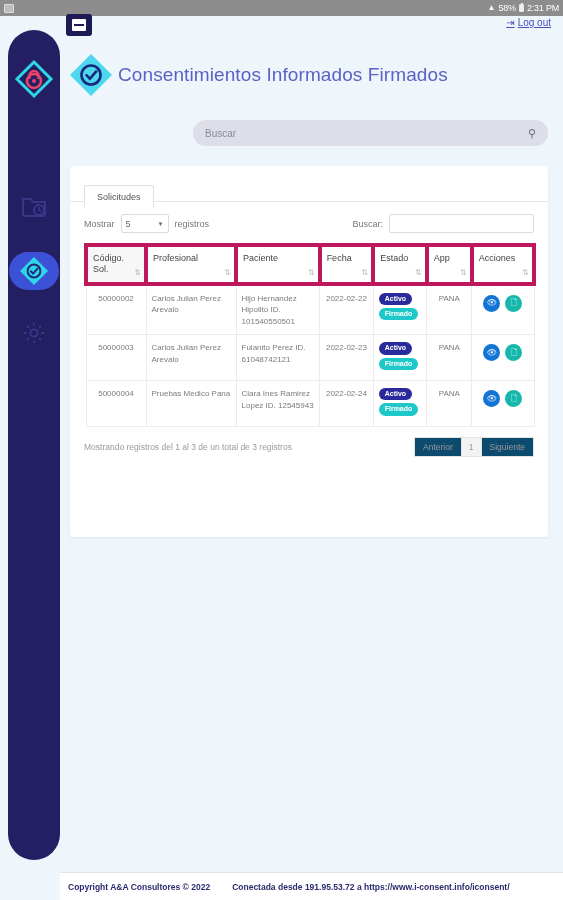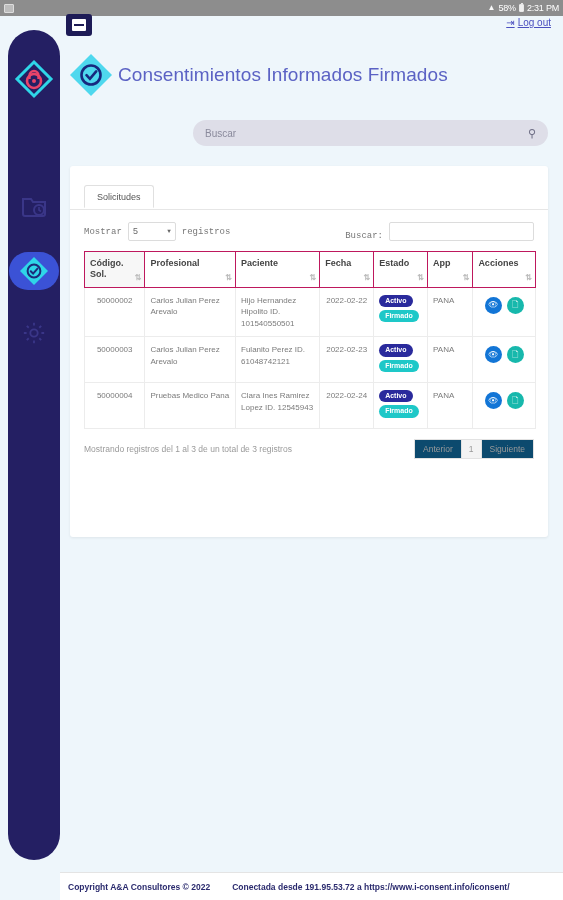--- a/index.html
+++ b/index.html
@@ -82,60 +82,60 @@
     padding: 12px 12px;
   }
   .gsearch .ph { font-size: 10px; color: #8a8a9c; flex: 1; }
   .gsearch .mag { color: #6f6f86; font-size: 11px; }
 
   
   .card {
     position: absolute; left: 70px; top: 166px; width: 478px; height: 371px;
     background: #ffffff; border-radius: 3px; box-shadow: 0 1px 3px rgba(0,0,0,.07);
   }
-  .tabs { padding: 18px 0 0 14px; border-bottom: 1px solid #e6e6e6; height: 44px; }
+  .tabs { padding: 18px 0 0 14px; border-bottom: 1px solid #e6e6e6; height: 36px; }
   .tab {
     display: inline-block; padding: 6px 12px 5px; font-size: 9px; color: #555;
     border: 1px solid #e0e0e0; border-bottom: 1px solid #ffffff;
     border-radius: 3px 3px 0 0; background: #ffffff; position: relative; top: 1px;
   }
 
   .ctrl-row {
-    display: flex; align-items: center; padding: 12px 14px 8px 14px; font-size: 9px; color: #777; font-family: Liberation Mono, monospace;
+    display: flex; align-items: center; padding: 12px 14px 8px 14px; font-size: 9px; color: #777;
   }
   .ctrl-left { display: flex; align-items: center; gap: 6px; }
   .sel {
     width: 48px; height: 19px; border: 1px solid #dcdcdc; border-radius: 2px;
     display: flex; align-items: center; justify-content: space-between;
     padding: 0 4px; font-size: 9px; color: #666; background: #fff;
   }
   .sel .caret { font-size: 6px; color: #666; }
-  .ctrl-right { margin-left: auto; display: flex; align-items: flex-end; gap: 6px; }
+  .ctrl-right { margin-left: auto; display: flex; align-items: center; gap: 6px; }
   .sinput {
     width: 145px; height: 19px; border: 1px solid #dcdcdc; border-radius: 2px; background: #fff;
   }
 
   
   table.dt { width: 452px; margin: 2px 14px 0 14px; border-collapse: collapse; table-layout: fixed; }
   table.dt th {
-    font-size: 9px; color: #444; font-weight: bold; text-align: left;
-    padding: 6px 5px; border: 1px solid #be185d; vertical-align: top;
+    font-size: 9px; color: #444; font-weight: normal; text-align: left;
+    padding: 6px 5px; border: 4px solid #be185d; vertical-align: top;
     position: relative; line-height: 1.25;
   }
   table.dt th .sortic {
     position: absolute; right: 4px; bottom: 4px; font-size: 8px; color: #bbb; letter-spacing: -1px;
   }
   table.dt th.first { background: #f7f7f7; }
   table.dt td {
     font-size: 8px; color: #7b7b7b; padding: 7px 5px; border: 1px solid #ececec;
     vertical-align: top; line-height: 1.45; word-break: break-word;
   }
   td.c-code { text-align: center; color: #8a8a8a; }
   td.c-date { text-align: center; }
-  td.c-app  { text-align: left; }
+  td.c-app  { text-align: center; }
 
   .badge {
     display: inline-block; color: #fff; font-size: 7px; font-weight: bold;
     padding: 2px 6px; border-radius: 8px; margin-bottom: 3px; line-height: 1.2;
   }
   .badge.activo  { background: #2a2a9c; }
   .badge.firmado { background: #1ec8c8; }
 
   .acts { display: flex; gap: 5px; justify-content: center; align-items: center; padding-top: 2px; }
   .abtn {

